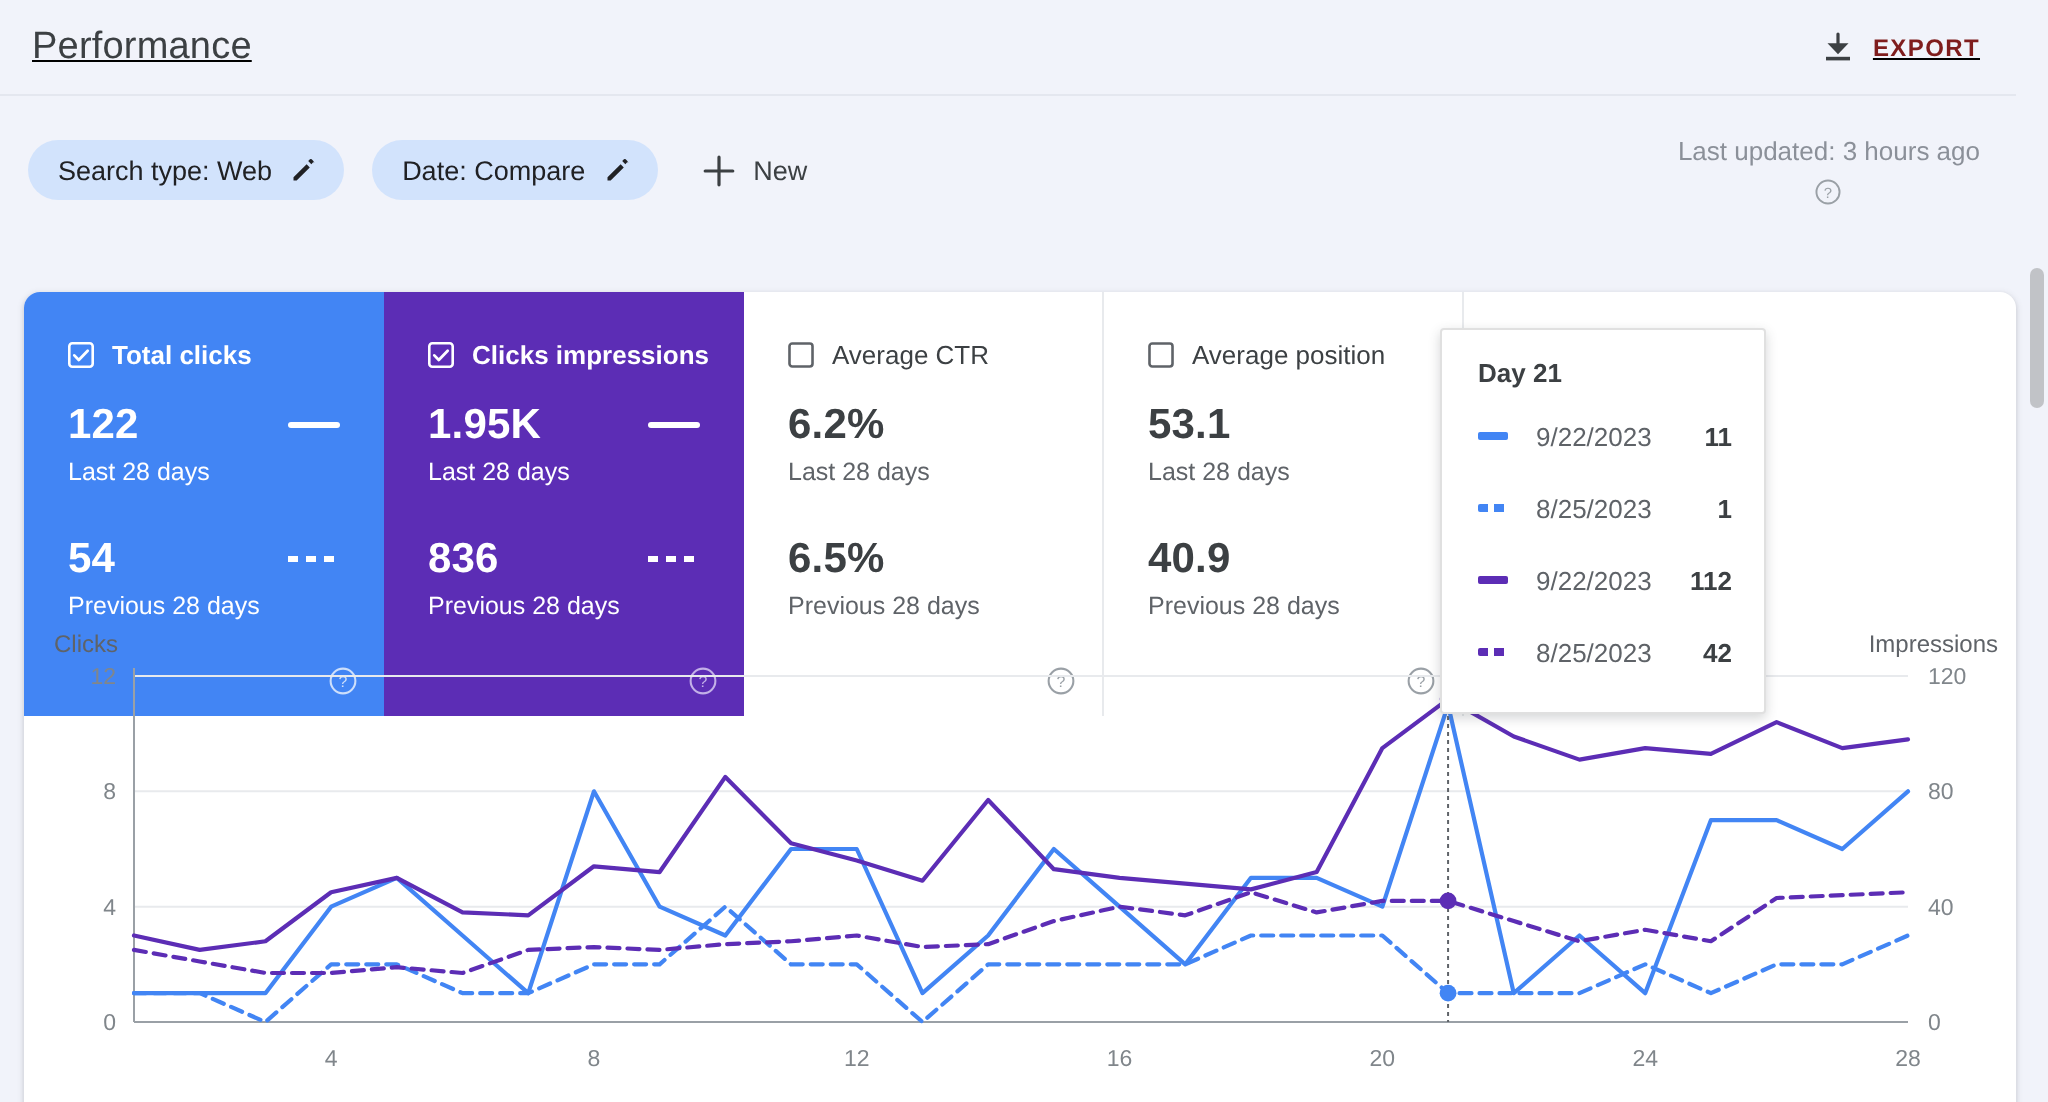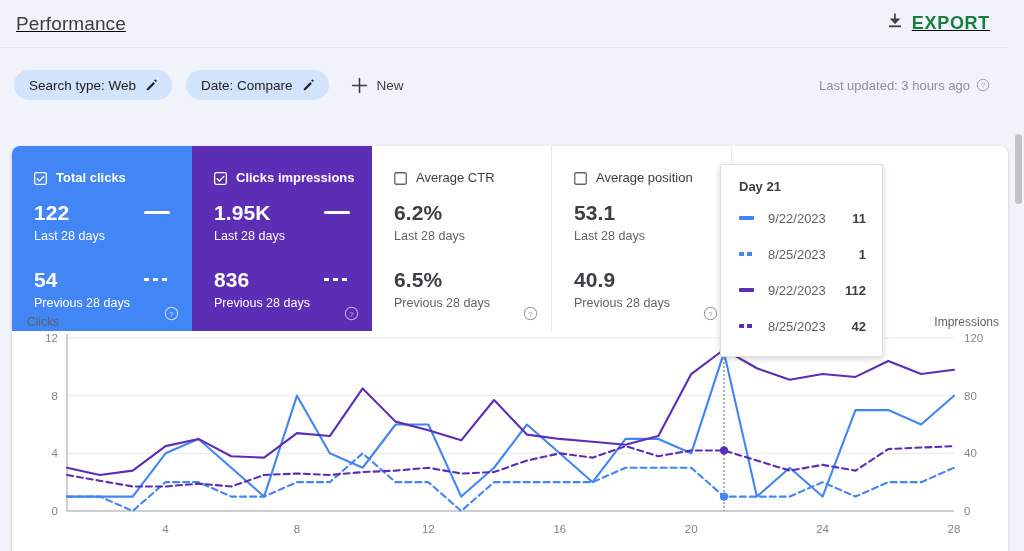--- a/index.html
+++ b/index.html
@@ -15,22 +15,22 @@
   
   .header {
     position: absolute; left: 0; top: 0; width: 1008px; height: 48px;
     display: flex; align-items: center; justify-content: space-between;
     padding: 0 18px 0 16px;
     border-bottom: 1px solid #e4e7ef;
     text-decoration: underline;
   }
   .page-title { font-size: 19px; color: #3c4043; letter-spacing: .1px; }
   .export-btn {
-    display: flex; align-items: flex-start; gap: 9px;
-    color: #15803d; font-size: 18px; font-weight: bold; letter-spacing: .7px;
+    display: flex; align-items: center; gap: 9px;
+    color: #7f1d1d; font-size: 12px; font-weight: bold; letter-spacing: .7px;
     cursor: pointer;
   }
   .dl-icon { display: block; width: 16px; height: 16px; }
 
   
   .filterbar {
     position: absolute; left: 0; top: 49px; width: 1008px; height: 72px;
     display: flex; align-items: center; padding: 0 18px 0 14px;
   }
   .chip {
@@ -41,36 +41,36 @@
   }
   .chip + .chip { margin-left: 14px; }
   .pencil { width: 14px; height: 14px; display: block; }
   .new-filter {
     display: inline-flex; align-items: center; gap: 9px;
     margin-left: 22px; color: #3c4043; font-size: 13.5px; cursor: pointer;
   }
   .plus { width: 17px; height: 17px; display: block; }
   .updated {
     margin-left: auto; display: flex; align-items: center; gap: 6px;
-    color: #8b9099; font-size: 13px;
+    color: #8b9099; font-size: 13px; flex-direction: column;
   }
   .qmark { width: 14px; height: 14px; display: block; }
 
   
   .panel {
     position: absolute; left: 12px; top: 146px; width: 996px; height: 420px;
     background: #fff; border-radius: 8px 8px 0 0;
     box-shadow: 0 1px 2px rgba(60,64,67,.16), 0 1px 3px 1px rgba(60,64,67,.08);
     overflow: hidden;
   }
 
   
   .cards { position: absolute; left: 0; top: 0; width: 996px; height: 163px; display: flex; }
   .card {
-    position: relative; width: 180px; height: 185px;
+    position: relative; width: 180px; height: 212px;
     padding: 24px 0 0 22px; cursor: pointer;
     border-right: 1px solid #e8eaed;
   }
   .card.sel-blue   { background: #4285f4; border-right: none; }
   .card.sel-purple { background: #5c2db5; border-right: none; }
   .card-head { display: flex; align-items: center; gap: 9px; }
   .cbox { width: 13px; height: 13px; display: block; flex: none; }
   .card-name { font-size: 13px; color: #3c4043; white-space: nowrap; }
   .card.sel-blue .card-name, .card.sel-purple .card-name { color: #fff; font-weight: bold; }
   .row { position: relative; }

